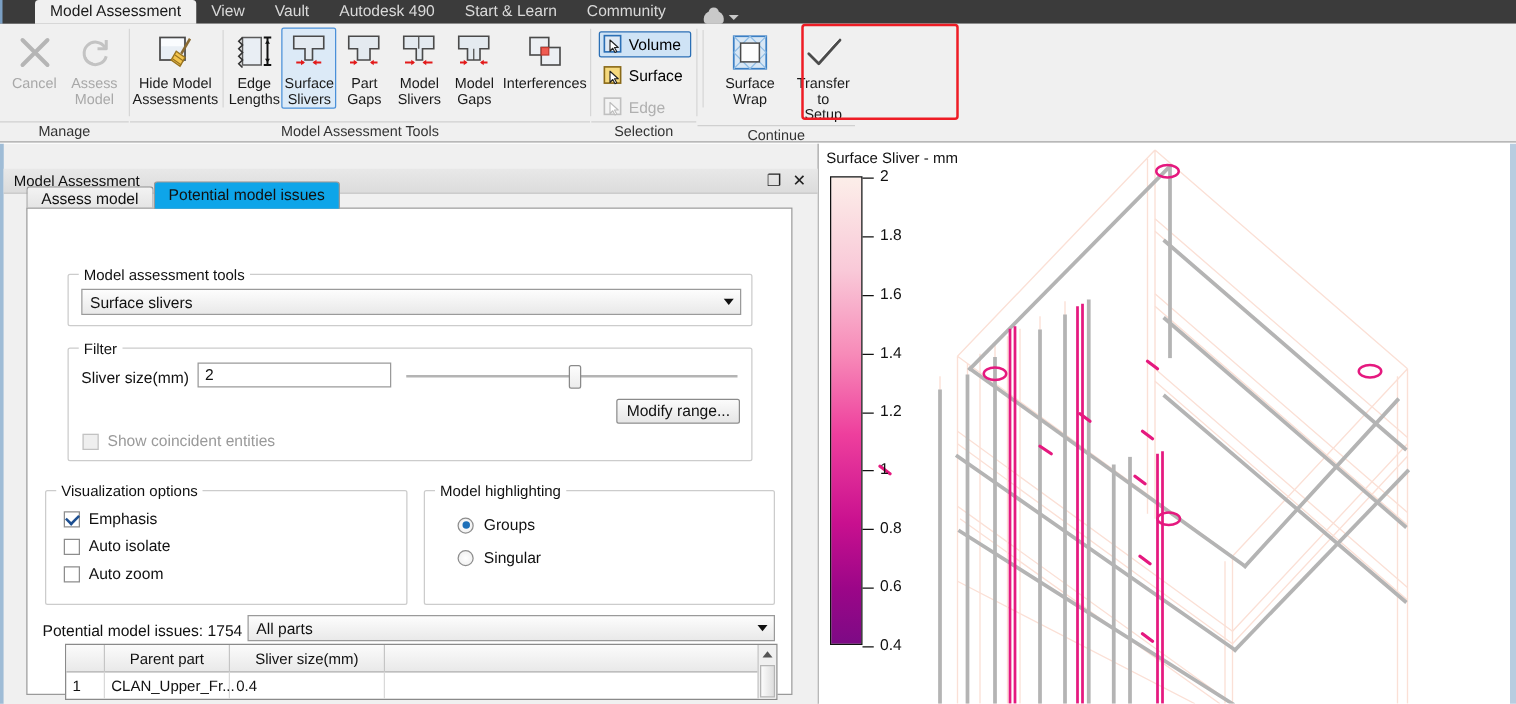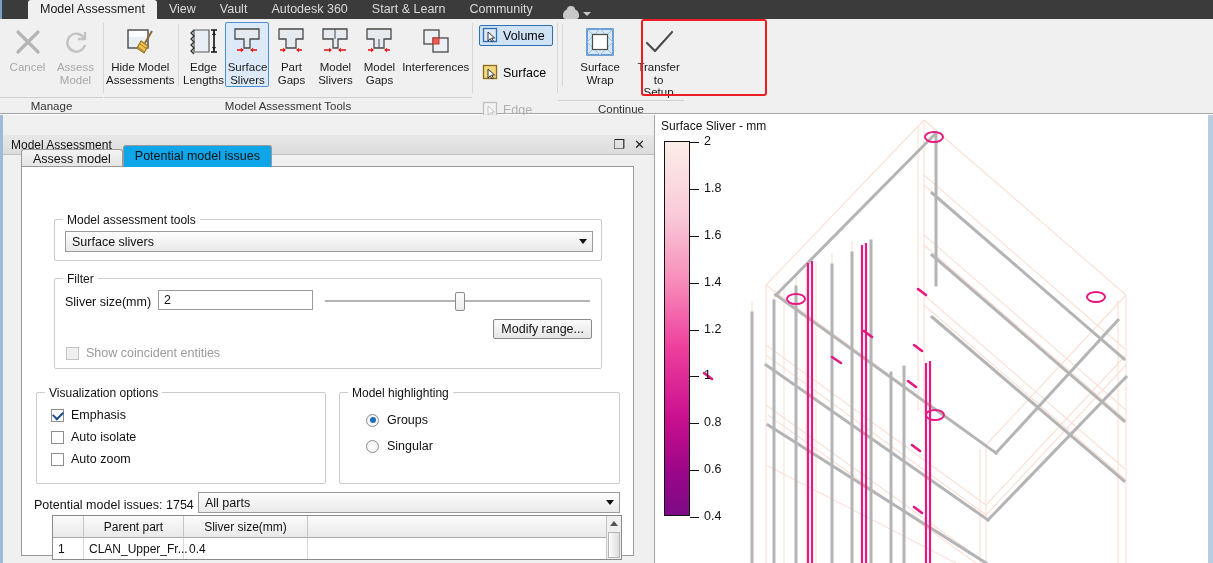--- a/index.html
+++ b/index.html
@@ -56,21 +56,21 @@
     display:flex; flex-direction:column; align-items:center;
     width:auto; min-width:44px; padding:3px 4px 0 4px; cursor:default;
     border:1px solid transparent; border-radius:2px;
   }
   .btn-big .lbl { font-size:11.5px; line-height:12.5px; text-align:center; color:#1a1a1a; }
   .btn-big.disabled .lbl { color:#a8a8a8; }
   .btn-big.selected { border:1px solid #4a90d9; background:#dceaf7; }
   .ico { width:32px; height:32px; margin-bottom:3px; position:relative; }
 
   
-  .sel-col { display:flex; flex-direction:column; gap:16px; padding:3px 3px 0 4px;text-align:center; }
+  .sel-col { display:flex; flex-direction:column; gap:4px; padding:3px 3px 0 4px;text-align:center; }
   .sel-btn {
     display:flex; align-items:center; gap:4px; padding:1px 6px 1px 2px;
     border:1px solid transparent; border-radius:2px; font-size:12.5px; cursor:default;
   }
   .sel-btn.active { border:1px solid #2b6fb5; background:#cfe3f5; }
   .sel-btn.disabled { color:#b0b0b0; }
   .selico{width:17px;height:17px;position:relative;}
 
   
   #continue-highlight {
@@ -202,21 +202,21 @@
   #rightedge { position:absolute; left:1208px; top:115px; width:5px; height:448px; background:#b8cde0; }
 </style>
 </head>
 <body>
 
 <div id="tabbar">
   <div class="leftpad"></div>
   <div class="tab active">Model Assessment</div>
   <div class="tab">View</div>
   <div class="tab">Vault</div>
-  <div class="tab">Autodesk 360</div>
+  <div class="tab">Autodesk 490</div>
   <div class="tab">Start &amp; Learn</div>
   <div class="tab">Community</div>
   <div class="cloudbtn">
     <span class="cloud-glyph"></span>
     <span class="caret-d"></span>
   </div>
 </div>
 
 <div id="ribbon">
 

